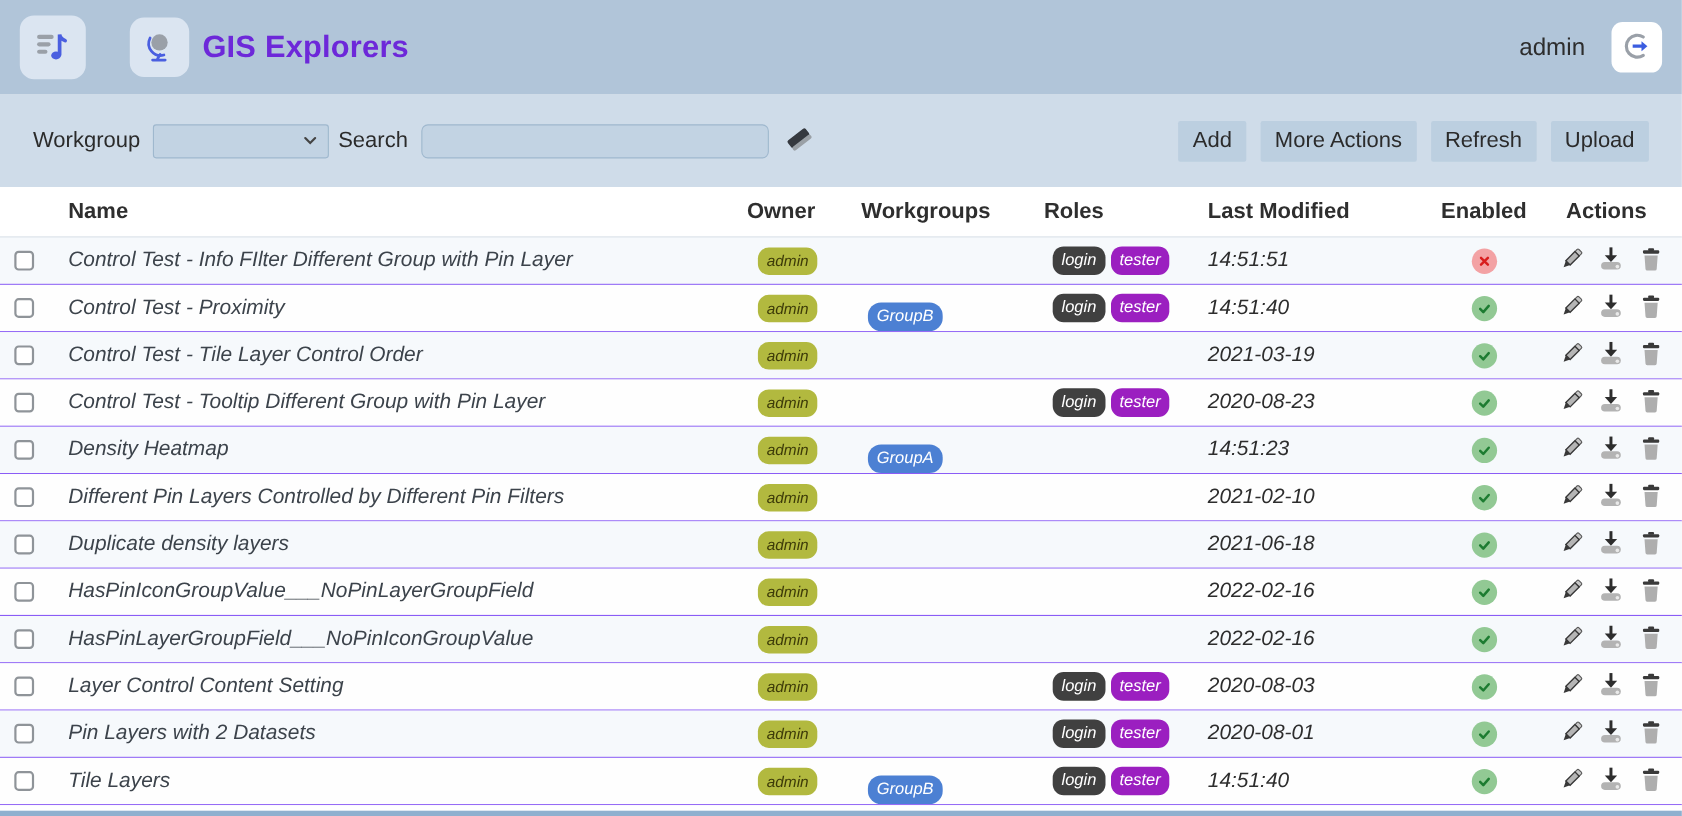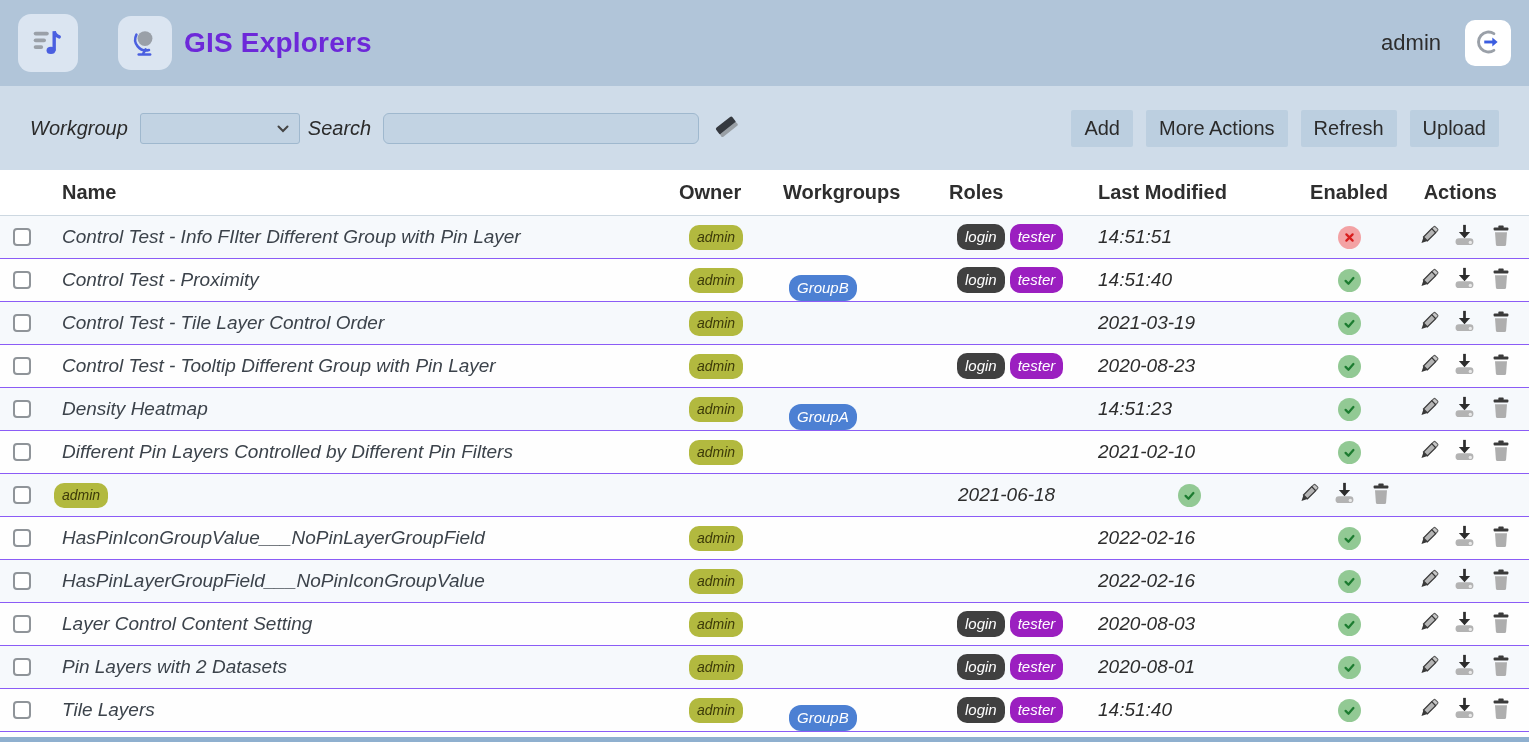--- a/index.html
+++ b/index.html
@@ -10,21 +10,21 @@
   .app-header { height:86px; background:#b1c5d9; display:flex; align-items:center; padding:0 18px; }
   .icon-btn { width:60px; height:58px; border-radius:13px; background:#dbe5f1; display:flex; align-items:center; justify-content:center; cursor:pointer; border:none; }
   .icon-btn + .icon-btn { margin-left:40px; width:54px; height:54px; }
   .app-title { font-size:28px; font-weight:bold; color:#6d28d9; margin-left:12px; letter-spacing:.2px; }
   .header-spacer { flex:1; }
   .user-name { font-size:22px; color:#2d2d2d; margin-right:24px; }
   .logout-btn { width:46px; height:46px; border-radius:10px; background:#ffffff; border:none; display:flex; align-items:center; justify-content:center; cursor:pointer; }
 
   
   .toolbar { height:84px; background:#cfdce9; display:flex; align-items:center; padding:0 30px 0 30px; }
-  .tb-label { font-size:20px; color:#2b2b2b;font-style:italic; }
+  .tb-label { font-size:20px; color:#2b2b2b; }
   .wg-select { margin-left:12px; width:160px; height:31px; background:#c2d3e3; border:1px solid #9fb8ce; border-radius:3px; display:flex; align-items:center; justify-content:flex-end; padding-right:10px; cursor:pointer; }
   .search-label { margin-left:8px; }
   .search-input { margin-left:12px; width:316px; height:31px; background:#c2d3e3; border:1px solid #9fb8ce; border-radius:6px; font-size:17px; padding:0 10px; color:#2b2b2b; outline:none; }
   .eraser-wrap { margin-left:14px; width:28px; height:28px; display:flex; align-items:center; justify-content:center; cursor:pointer; background:none; border:none; }
   .tb-spacer { flex:1; }
   .tb-btn { margin-left:13px; background:#bccfe0; border:none; border-radius:2px; font-size:20px; color:#2b2b2b; padding:7px 13px; cursor:pointer; font-family:inherit; }
 
   
   .grid-row { display:grid; grid-template-columns:44px 1fr 104px 166px 140px 200px 120px 120px; align-items:center; }
   .thead { height:46px; background:#ffffff; font-weight:bold; font-size:20px; color:#2e2e2e; border-bottom:1px solid #cdd8e1; }
@@ -476,20 +476,21 @@
           </svg>
         </span>
       </button>
     </div>
   </div>
 
   <div class="grid-row row">
     <div class="c-check">
         <span class="checkbox"></span>
       </div>
+    <div class="c-name">Duplicate density layers</div>
     <div class="c-owner">
         <span class="badge badge-owner">admin</span>
       </div>
     <div class="c-wg"></div>
     <div class="c-roles"></div>
     <div class="c-mod">2021-06-18</div>
     <div class="c-enabled">
       <span class="status enabled">
         <svg class="check" width="17" height="17" viewBox="0 0 24 24">
             <path d="M6.5 12.5 L10.5 16.5 L17.5 8.5" fill="none" stroke="#1d7c31" stroke-width="3.2" stroke-linecap="round" stroke-linejoin="round"></path>

